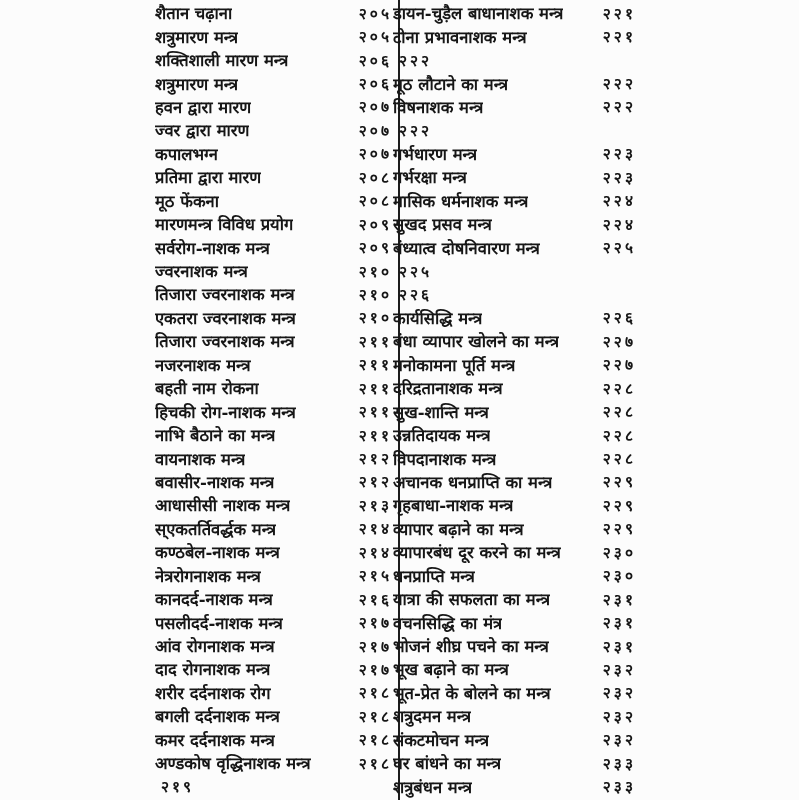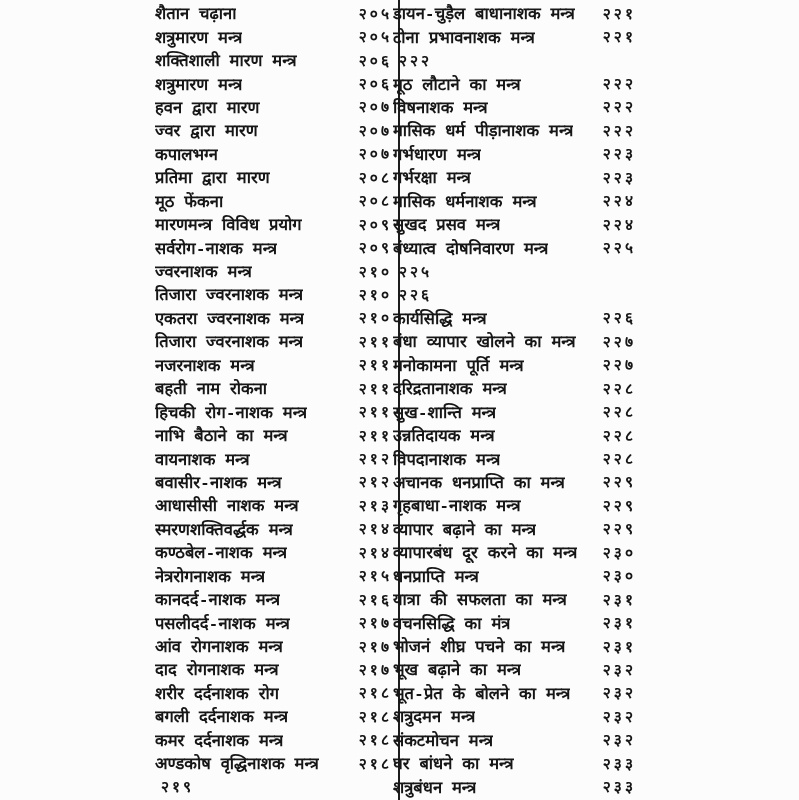--- a/index.html
+++ b/index.html
@@ -12,21 +12,20 @@
     width: 799px;
     height: 800px;
     background: #fcfcfc;
     overflow: hidden;
     font-family: "DejaVu Sans", "Liberation Sans", sans-serif;
     color: #161616;
   }
   .col {
     position: absolute;
     top: 1px;
-    font-family: Liberation Mono, monospace;
   }
   .col.left  { left: 155px; width: 237px; }
   .col.right { left: 393px; width: 243px; }
   .divider {
     position: absolute;
     left: 398px;
     top: 0;
     width: 2px;
     height: 800px;
     background: #1c1c1c;
@@ -138,21 +137,21 @@
       </div>
       <div class="row">
         <span class="title">बवासीर-नाशक मन्त्र</span>
         <span class="page-num">२१२</span>
       </div>
       <div class="row">
         <span class="title">आधासीसी नाशक मन्त्र</span>
         <span class="page-num">२१३</span>
       </div>
       <div class="row">
-        <span class="title">स्मरणशक्तिवर्द्धक मन्त्र</span>
+        <span class="title">स्एकतर्तिवर्द्धक मन्त्र</span>
         <span class="page-num">२१४</span>
       </div>
       <div class="row">
         <span class="title">कण्ठबेल-नाशक मन्त्र</span>
         <span class="page-num">२१४</span>
       </div>
       <div class="row">
         <span class="title">नेत्ररोगनाशक मन्त्र</span>
         <span class="page-num">२१५</span>
       </div>
@@ -207,21 +206,20 @@
       </div>
       <div class="row">
         <span class="title">मूठ लौटाने का मन्त्र</span>
         <span class="page-num">२२२</span>
       </div>
       <div class="row">
         <span class="title">विषनाशक मन्त्र</span>
         <span class="page-num">२२२</span>
       </div>
       <div class="row">
-        <span class="title">मासिक धर्म पीड़ानाशक मन्त्र</span>
         <span class="page-num">२२२</span>
       </div>
       <div class="row">
         <span class="title">गर्भधारण मन्त्र</span>
         <span class="page-num">२२३</span>
       </div>
       <div class="row">
         <span class="title">गर्भरक्षा मन्त्र</span>
         <span class="page-num">२२३</span>
       </div>

